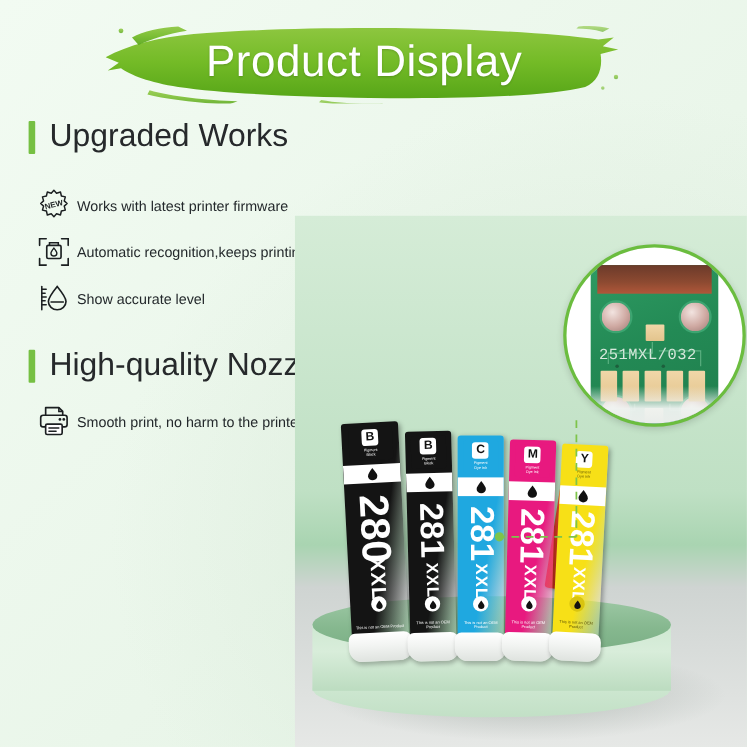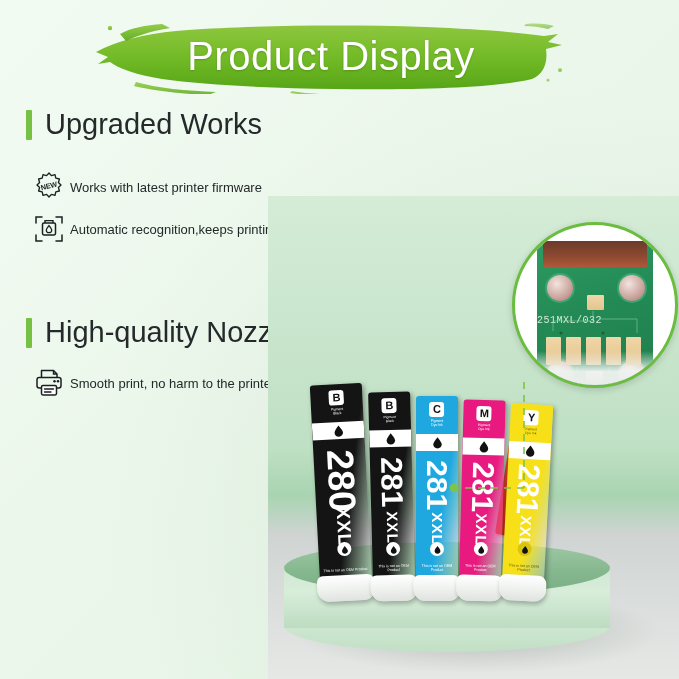--- a/index.html
+++ b/index.html
@@ -144,22 +144,22 @@
     position:absolute;left:6px;top:0;width:104px;height:26px;
     background:linear-gradient(180deg,#6b3a2a 0%,#8d4a31 60%,#b0573a 100%);
   }
   .pad{position:absolute;background:linear-gradient(180deg,#f0d7a8 0%,#e3c48d 100%);border-radius:1px;}
   .via{
     position:absolute;width:26px;height:26px;border-radius:50%;
     background:radial-gradient(circle at 38% 34%,#f2e4e0 0%,#cfa9a2 55%,#9c7a74 100%);
     border:2px solid #3da571;
   }
   .mag-label{
-    position:absolute;left:0;width:104px;
-    font-family:"Liberation Mono",monospace;font-size:10px;color:#d9e8dd;
+    position:absolute;left:0;width:104px;text-align:center;
+    font-family:"Liberation Mono",monospace;font-size:14px;color:#d9e8dd;
     letter-spacing:.5px;
   }
   .mag-gloss{
     position:absolute;left:0;bottom:0;width:160px;height:34px;
     background:linear-gradient(180deg,rgba(255,255,255,0) 0%,rgba(240,244,242,.95) 60%,#e9edea 100%);
   }
 
   
   .callout{position:absolute;left:268px;top:196px;width:411px;height:483px;pointer-events:none;}
 </style>
@@ -223,20 +223,38 @@
         </g>
         <rect x="10.5" y="11" width="13" height="12" rx="1.4" fill="none" stroke="#1b1f21" stroke-width="1.5"></rect>
         <path d="M13,11 L13,8.6 L21,8.6 L21,11" fill="none" stroke="#1b1f21" stroke-width="1.4"></path>
         <path d="M17,13.6 C18.8,15.8 19.7,17.1 19.7,18.2 C19.7,19.6 18.5,20.7 17,20.7
                  C15.5,20.7 14.3,19.6 14.3,18.2 C14.3,17.1 15.2,15.8 17,13.6 Z" fill="none" stroke="#1b1f21" stroke-width="1.25"></path>
       </svg>
     </div>
     <div class="f-text">Automatic recognition,keeps printing stable</div>
   </div>
 
+  <div class="feature" style="left:28px;top:250px;">
+    <div class="f-icon">
+      <svg width="34" height="34" viewBox="0 0 34 34">
+        <g stroke="#1b1f21" stroke-width="1.4" stroke-linecap="round" fill="none">
+          <path d="M6,6.5 L6,27.5"></path>
+          <path d="M6,9 L10,9"></path>
+            <path d="M6,12.5 L9,12.5"></path>
+          <path d="M6,16 L10,16"></path>
+            <path d="M6,19.5 L9,19.5"></path>
+          <path d="M6,23 L10,23"></path>
+        </g>
+        <path d="M20,6.5 C25.4,13.2 28,16.9 28,20.1 C28,24.3 24.4,27.6 20,27.6
+                 C15.6,27.6 12,24.3 12,20.1 C12,16.9 14.6,13.2 20,6.5 Z" fill="none" stroke="#1b1f21" stroke-width="1.5"></path>
+        <path d="M14.4,20.6 L25.6,20.6" stroke="#1b1f21" stroke-width="1.4" stroke-linecap="round"></path>
+      </svg>
+    </div>
+    <div class="f-text">Show accurate level</div>
+  </div>
 
   <div class="section-head" style="left:26px;top:316px;">
     <div class="bar"></div>
     <div class="section-title">High-quality Nozzle</div>
   </div>
 
   <div class="feature" style="left:28px;top:362px;">
     <div class="f-icon">
       <svg width="34" height="34" viewBox="0 0 34 34">
         <path d="M9.5,11.5 L9.5,4.5 L21.5,4.5 L25,8 L25,11.5" fill="none" stroke="#1b1f21" stroke-width="1.5" stroke-linejoin="round"></path>

